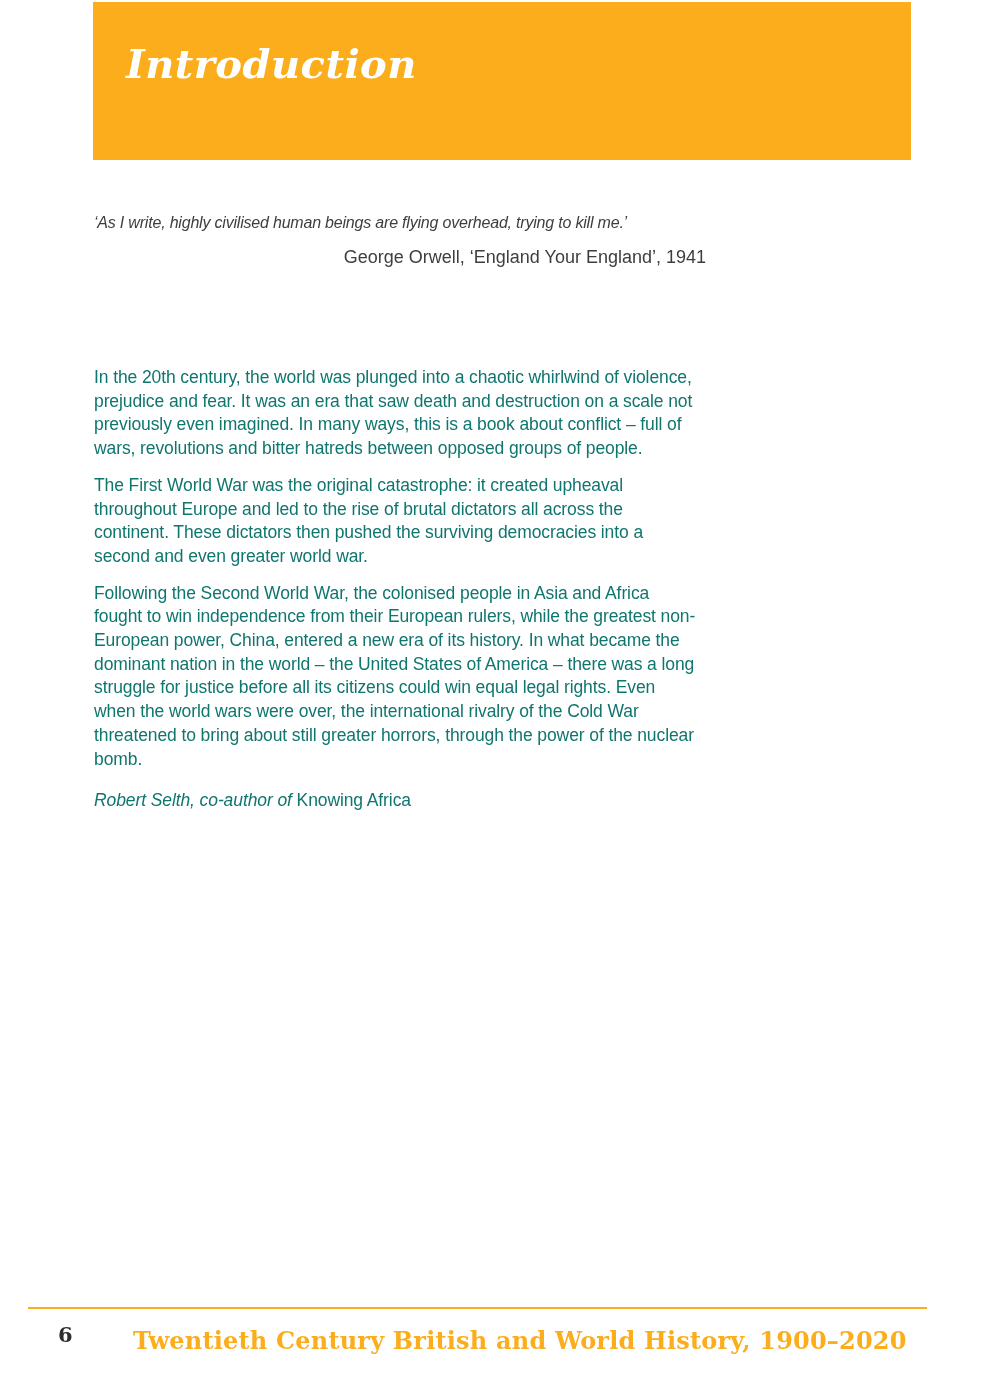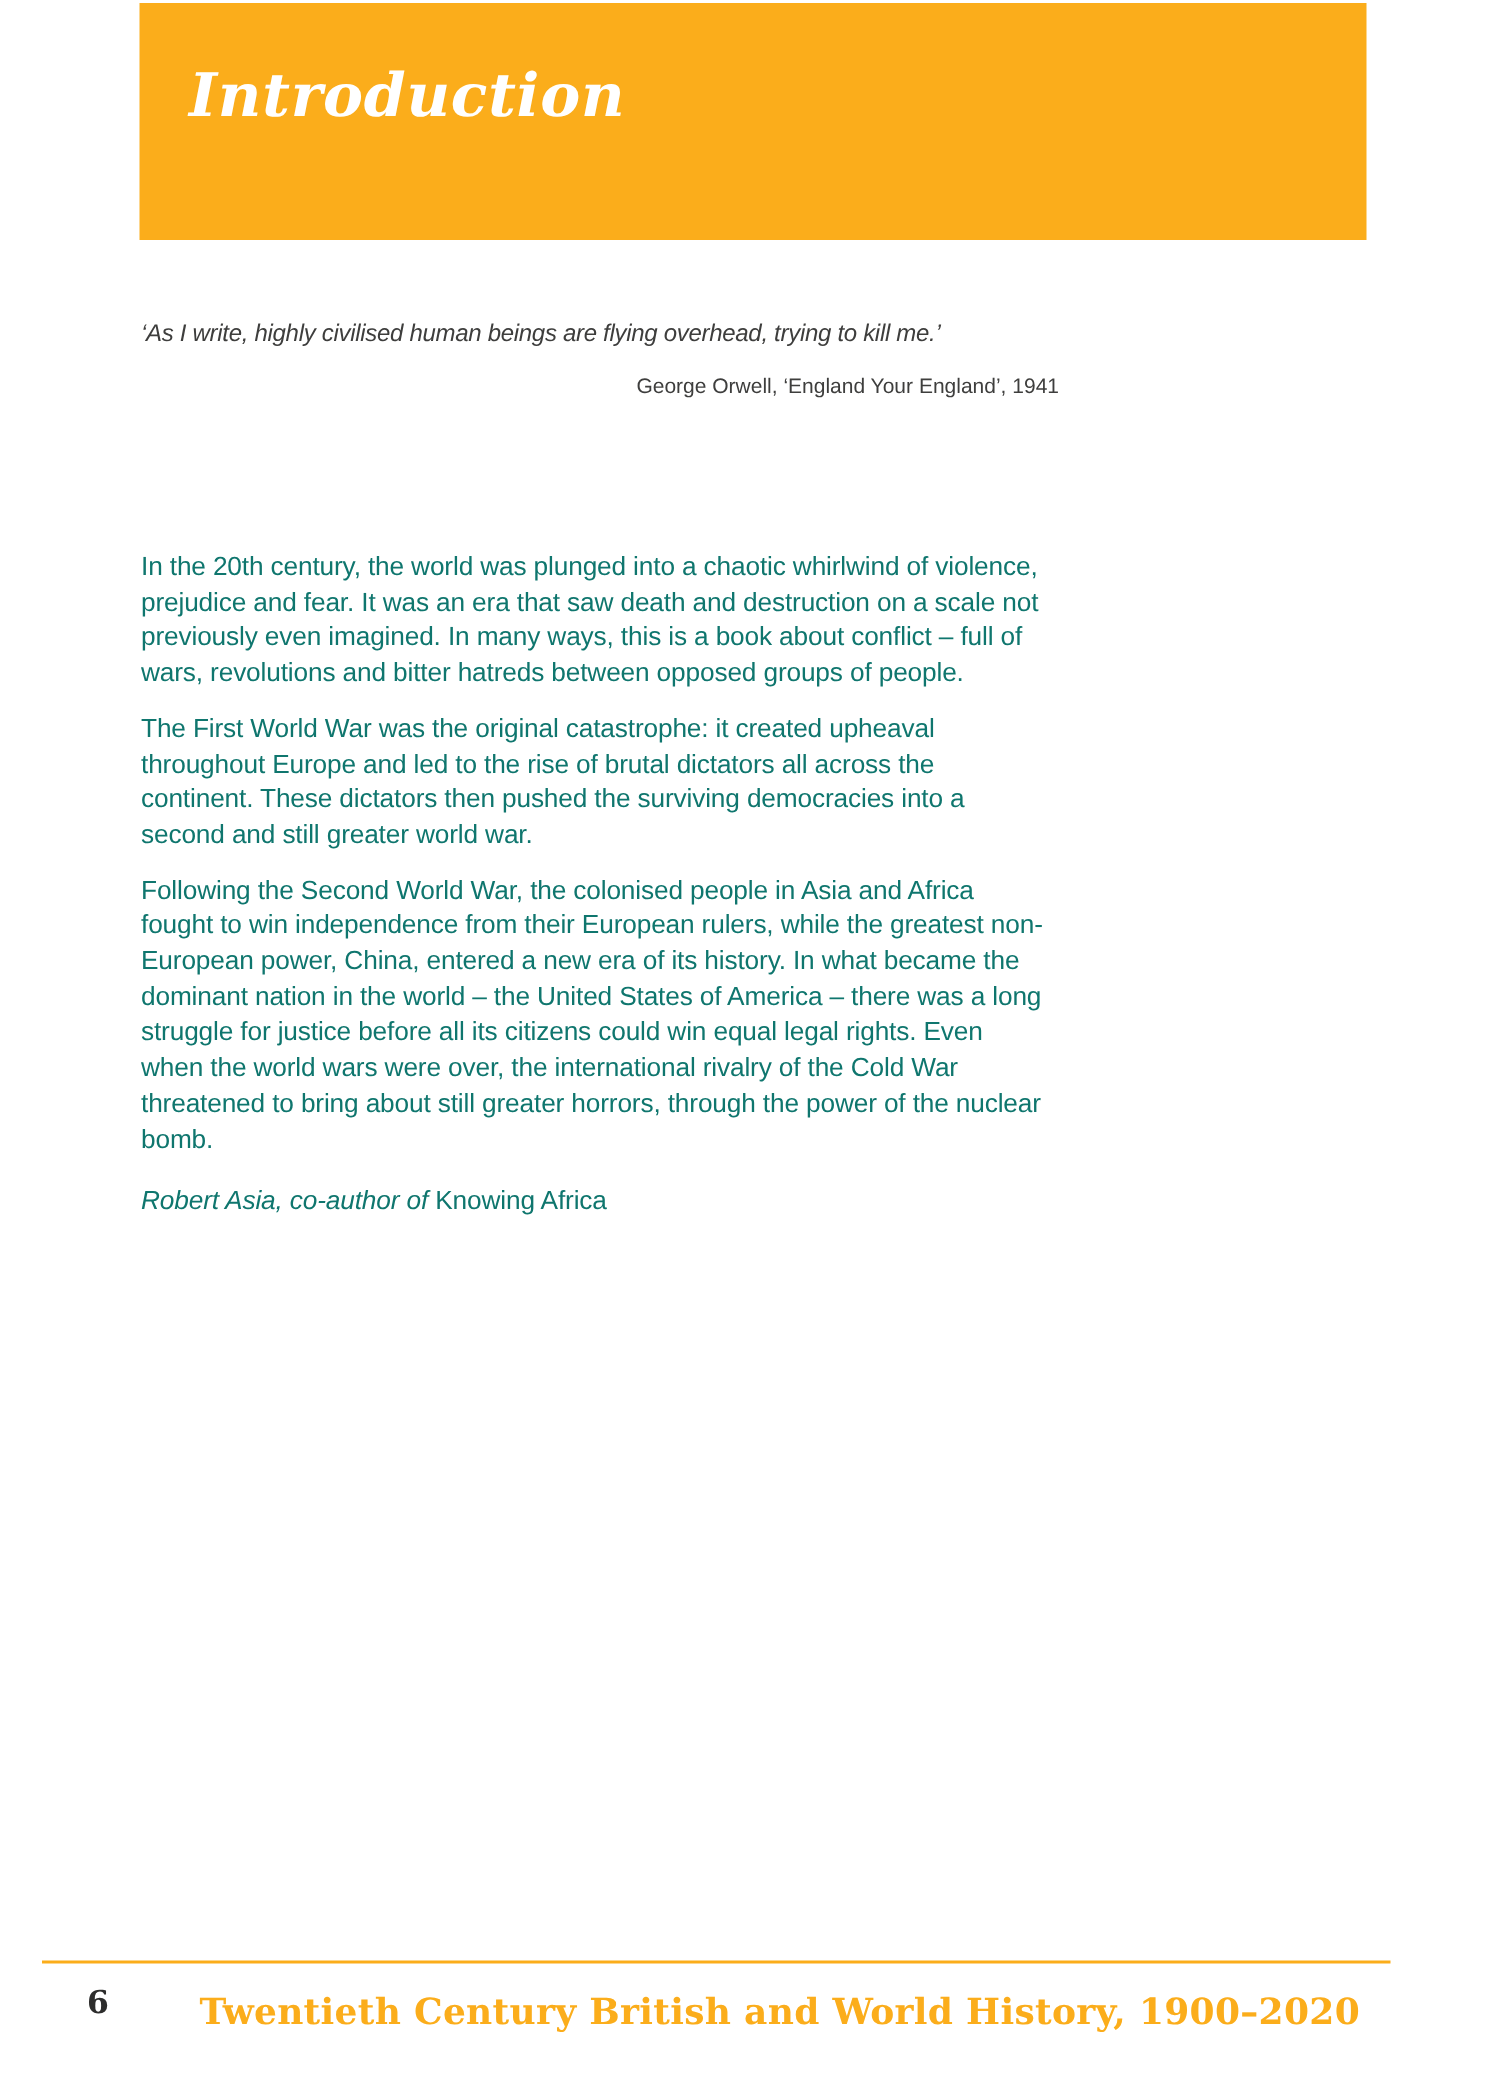--- a/index.html
+++ b/index.html
@@ -48,21 +48,21 @@
     margin: 0;
     font-style: italic;
     font-size: 16px;
     line-height: 31px;
     color: #3E3E3D;
     letter-spacing: -0.2px;
   }
   .attribution {
     margin: 8px 0 0 0;
     text-align: right;
-    font-size: 14px;
+    font-size: 18px;
     line-height: 22px;
     color: #3E3E3D;
   }
   
   .body-text {
     position: absolute;
     left: 66px;
     top: 366px;
     width: 604px;
   }
@@ -120,23 +120,23 @@
     <h1>Introduction</h1>
   </header>
 
   <section class="quote-block">
     <p class="quote">‘As I write, highly civilised human beings are flying overhead, trying to kill me.’</p>
     <p class="attribution">George Orwell, ‘England Your England’, 1941</p>
   </section>
 
   <section class="body-text">
     <p>In the 20th century, the world was plunged into a chaotic whirlwind of violence, prejudice and fear. It was an era that saw death and destruction on a scale not previously even imagined. In many ways, this is a book about conflict – full of wars, revolutions and bitter hatreds between opposed groups of people.</p>
-    <p>The First World War was the original catastrophe: it created upheaval throughout Europe and led to the rise of brutal dictators all across the continent. These dictators then pushed the surviving democracies into a second and still greater world war.</p>
+    <p>The First World War was the original catastrophe: it created upheaval throughout Europe and led to the rise of brutal dictators all across the continent. These dictators then pushed the surviving democracies into a second and even greater world war.</p>
     <p>Following the Second World War, the colonised people in Asia and Africa fought to win independence from their European rulers, while the greatest non-European power, China, entered a new era of its history. In what became the dominant nation in the world – the United States of America – there was a long struggle for justice before all its citizens could win equal legal rights. Even when the world wars were over, the international rivalry of the Cold War threatened to bring about still greater horrors, through the power of the nuclear bomb.</p>
-    <p class="byline"><em>Robert Asia, co-author of</em> <span>Knowing Africa</span></p>
+    <p class="byline"><em>Robert Selth, co-author of</em> <span>Knowing Africa</span></p>
   </section>
 
   <div class="footer-rule"></div>
 
   <footer>
     <span class="page-number">6</span>
     <span class="footer-title">Twentieth Century British and World History, 1900–2020</span>
   </footer>
 
 </div>

